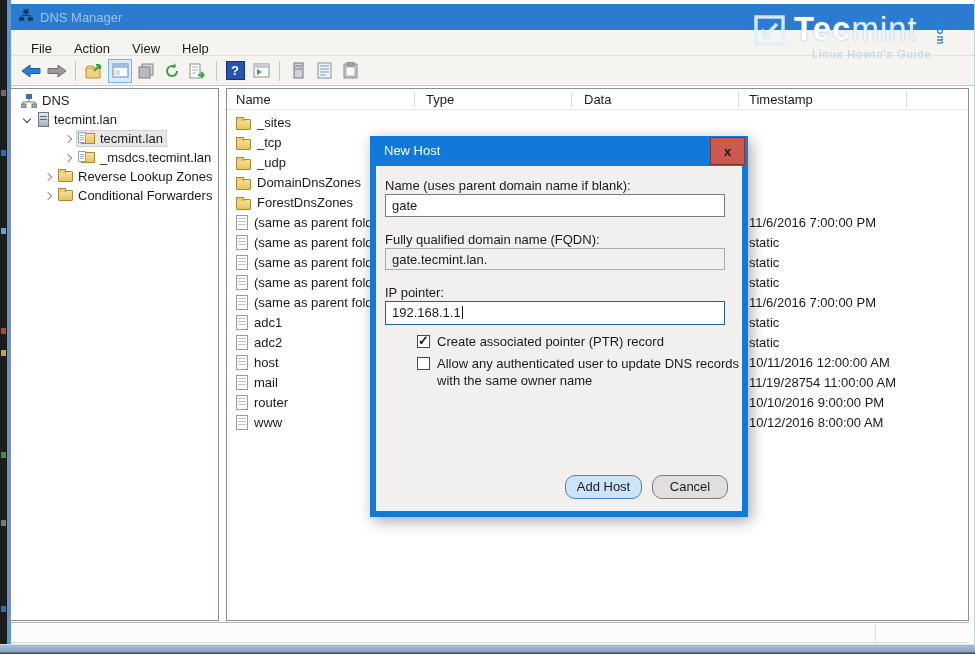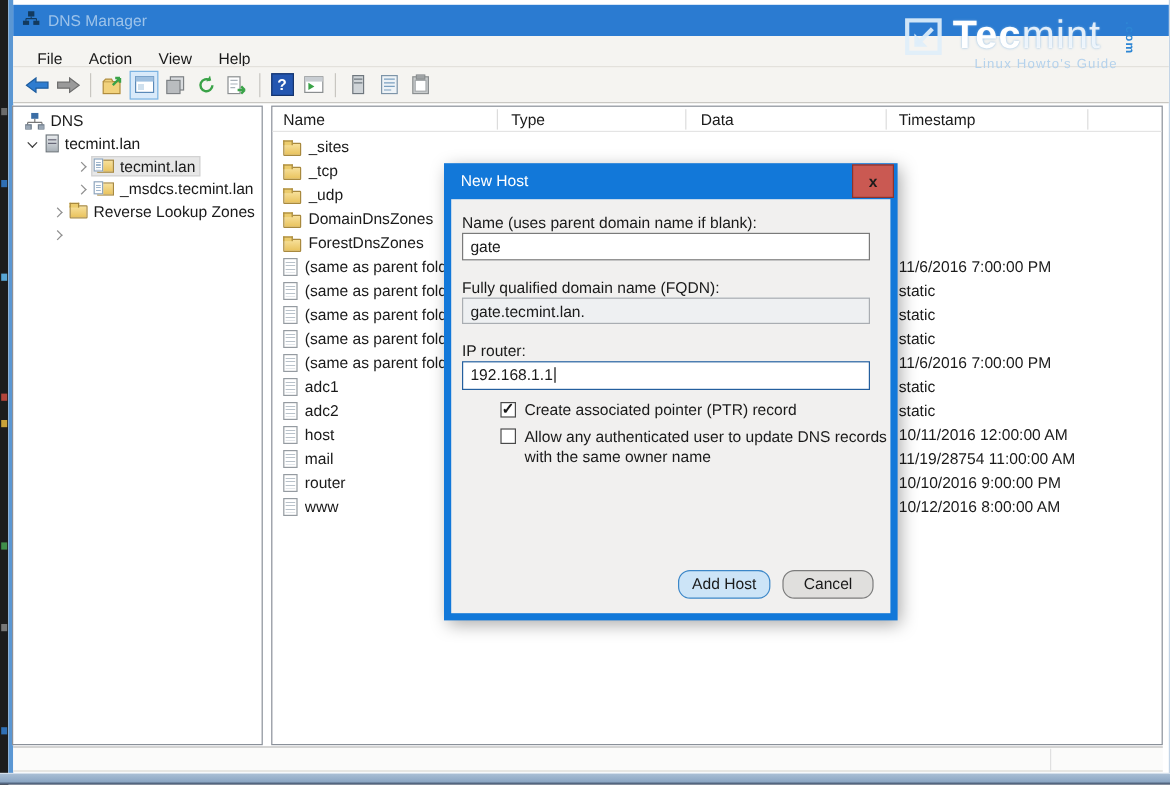--- a/index.html
+++ b/index.html
@@ -287,20 +287,24 @@
       </div>
       <div class="t-row" style="padding-left: 28px;">
         <span class="exp closed"></span>
         <span class="t-hl">
           <span class="i-folder"></span>
           <span>Reverse Lookup Zones</span>
         </span>
       </div>
       <div class="t-row" style="padding-left: 28px;">
         <span class="exp closed"></span>
+        <span class="t-hl">
+          <span class="i-folder"></span>
+          <span>Conditional Forwarders</span>
+        </span>
       </div>
     </div>
 
   <div id="list-panel" class="panel">
     <div id="list-header">
         <span class="col-label" style="left: 9px;">Name</span>
         <span class="col-label" style="left: 199px;">Type</span>
         <span class="col-label" style="left: 357px;">Data</span>
         <span class="col-label" style="left: 522px;">Timestamp</span>
         <span class="col-line" style="left: 187px;"></span>
@@ -406,21 +410,21 @@
   </div>
 
   <div id="dialog">
     <span id="dlg-title">New Host</span>
     <span id="dlg-close">x</span>
     <div id="dlg-body">
       <span class="dlg-label" style="top:12px">Name (uses parent domain name if blank):</span>
       <input class="dlg-input" style="top: 28px;" value="gate">
       <span class="dlg-label" style="top:66px">Fully qualified domain name (FQDN):</span>
       <div class="dlg-ro" style="top:82px">gate.tecmint.lan.</div>
-      <span class="dlg-label" style="top:119px">IP router:</span>
+      <span class="dlg-label" style="top:119px">IP pointer:</span>
       <div class="fake-input" style="top:135px"><span>192.168.1.1</span><span class="caret"></span></div>
       <div class="cb-row" style="top:168px">
         <span class="cb checked" id="cb-ptr"></span>
         <span>Create associated pointer (PTR) record</span>
       </div>
       <div class="cb-row" style="top:190px">
         <span class="cb" id="cb-auth"></span>
         <span style="width:322px;line-height:1.3">Allow any authenticated user to update DNS records with the same owner name</span>
       </div>
       <div class="dlg-btn" id="btn-add">Add Host</div>

